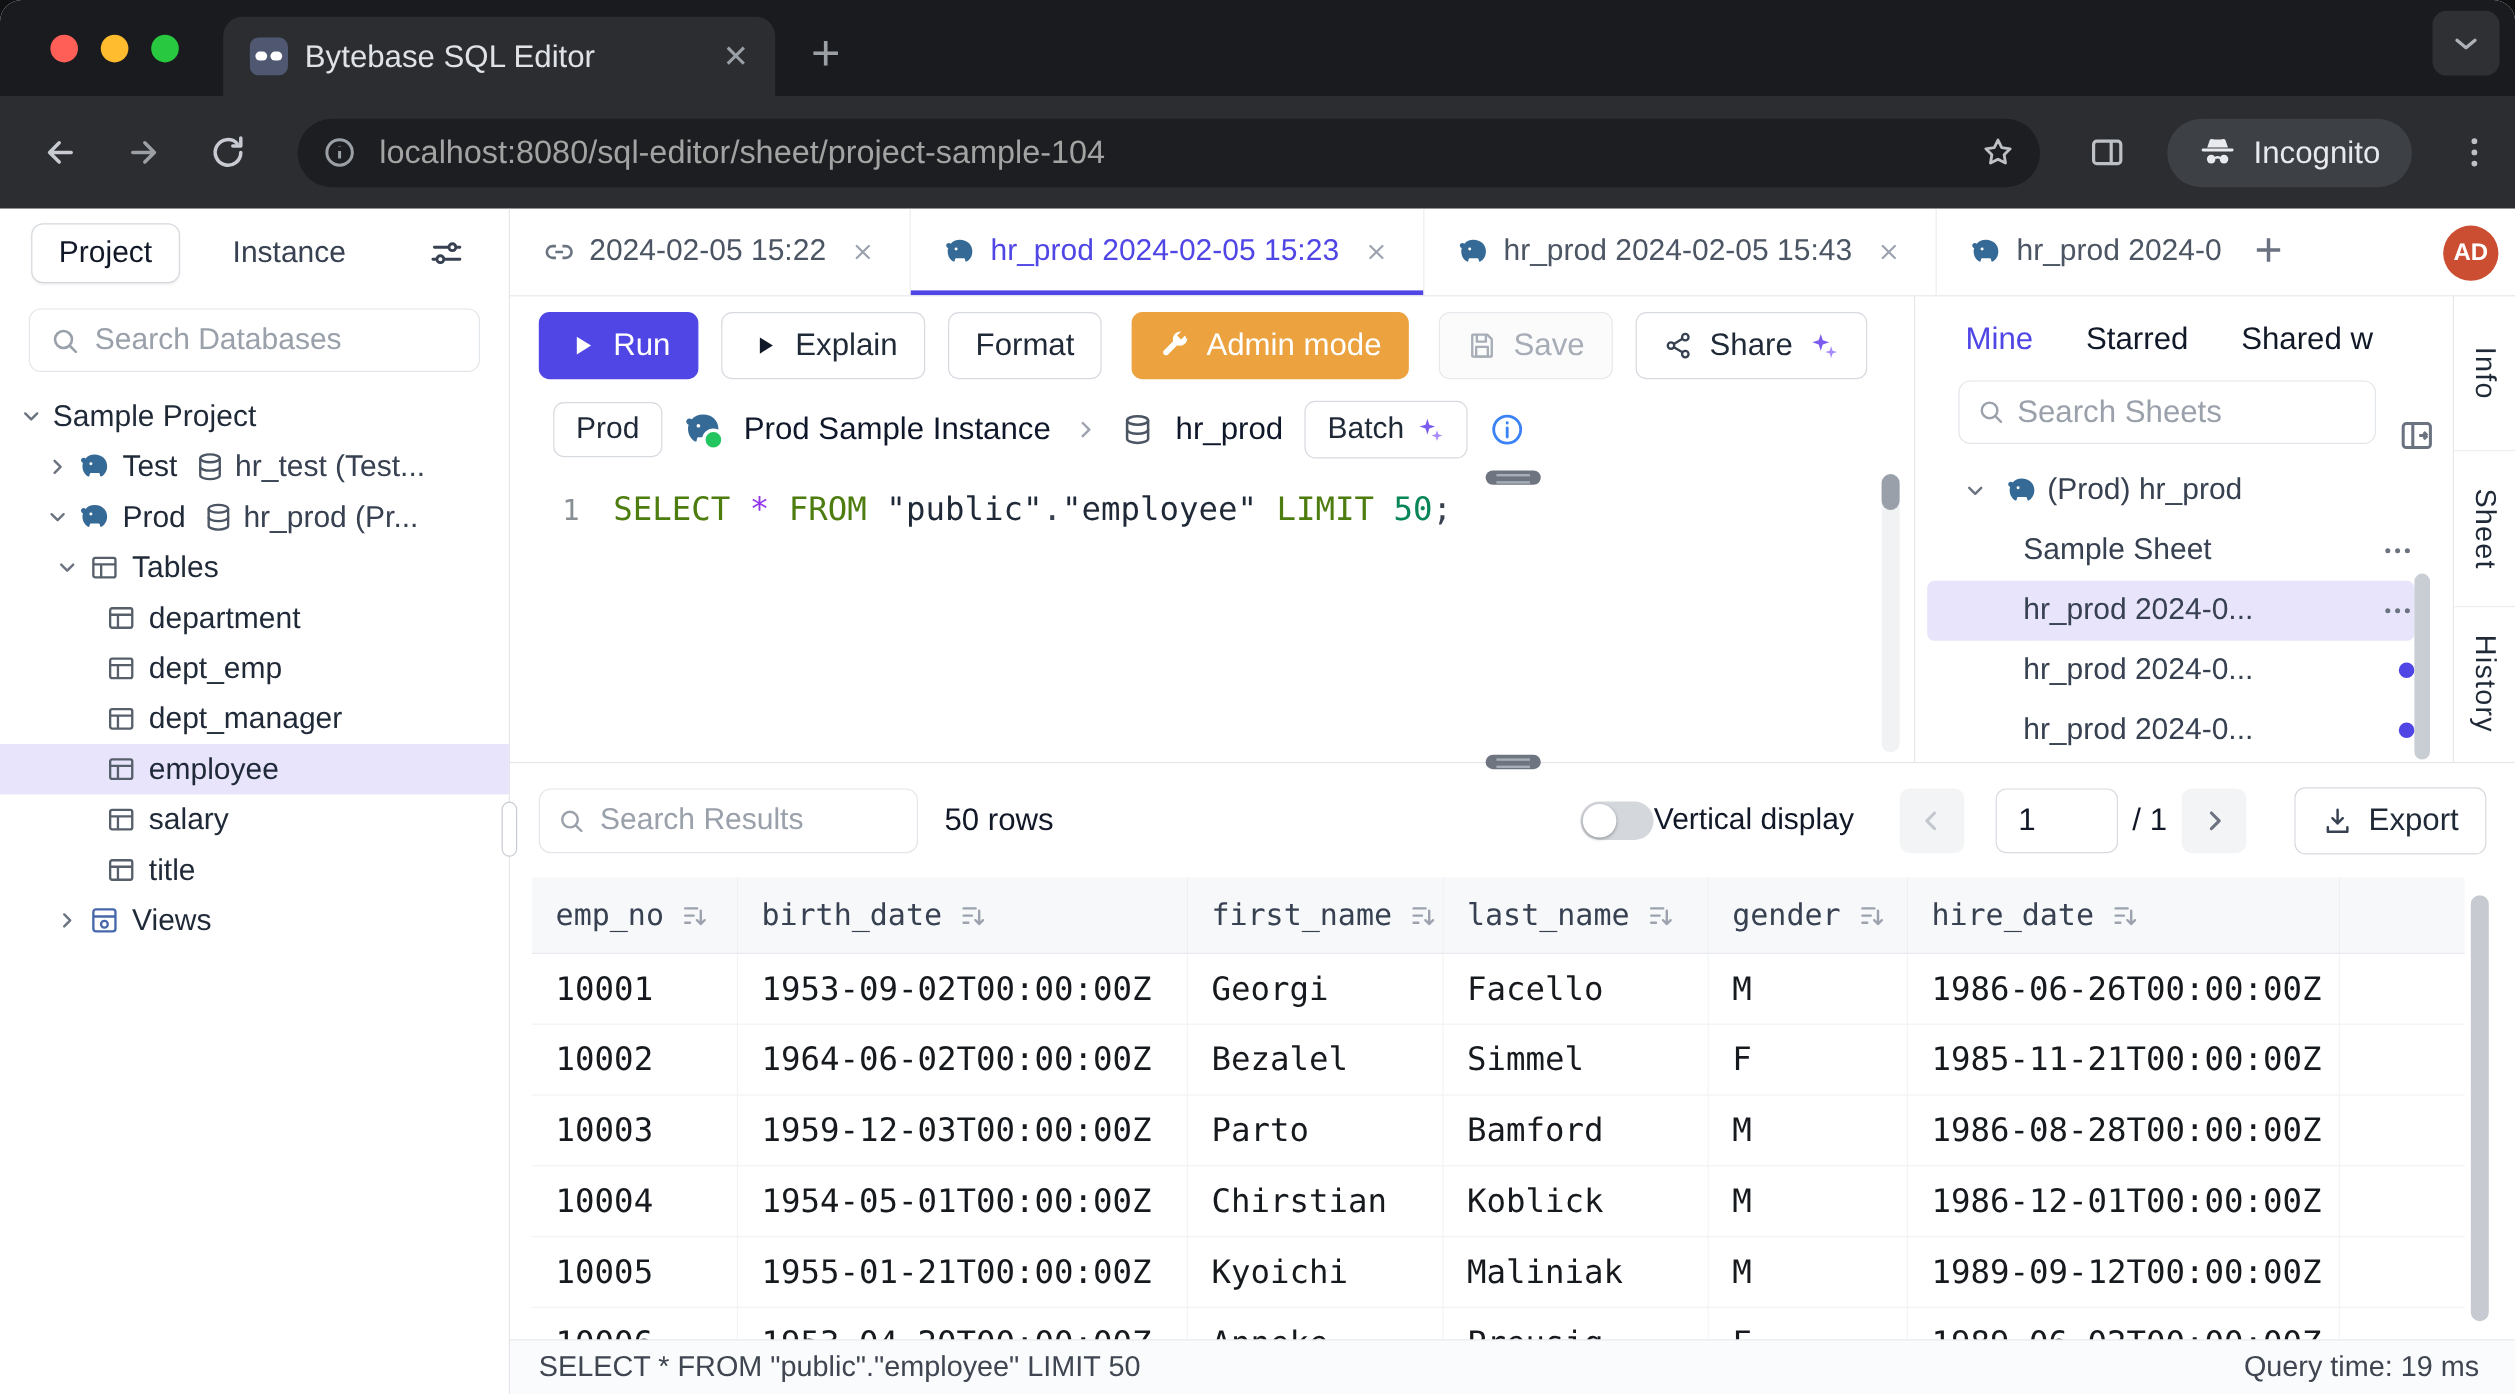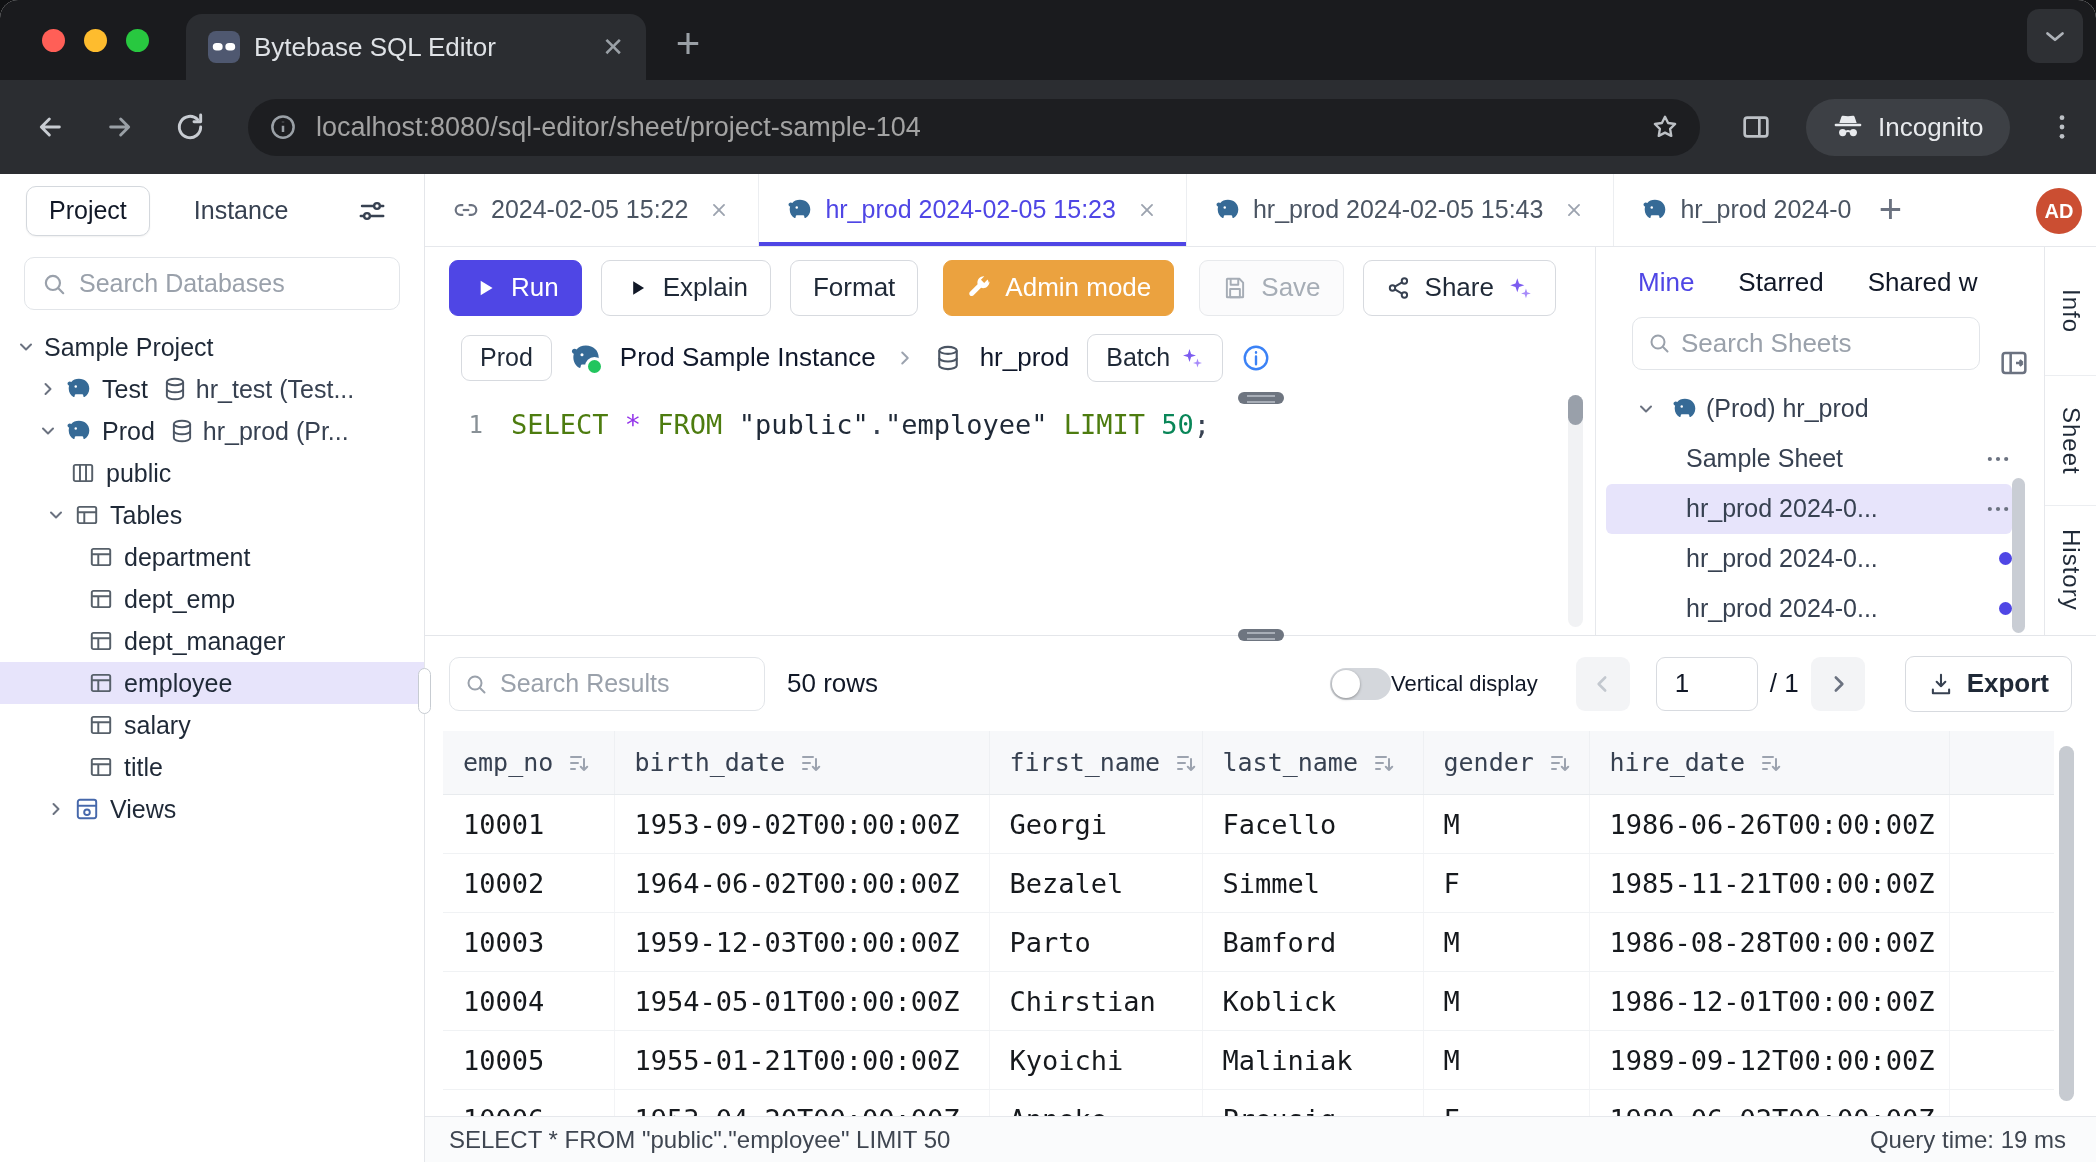--- a/index.html
+++ b/index.html
@@ -159,30 +159,30 @@
   .rtoolbar{display:flex;align-items:center;padding:20px 24px 0 24px;}
   .rsearch{width:316px;height:54px;border:1px solid #e2e5e9;border-radius:10px;display:flex;
     align-items:center;padding:0 14px;gap:12px;}
   .rsearch input{border:0;outline:0;flex:1;font-size:25px;min-width:0;background:transparent;font-family:inherit;}
   .rsearch input::placeholder{color:#9aa1ab;}
   .rows-label{margin-left:22px;font-size:26px;font-weight:500;color:#111827;white-space:nowrap;}
   .rspacer{flex:1;}
   .toggle{width:61px;height:32px;border-radius:16px;background:#d4d7dc;position:relative;flex:none;}
   .toggle-knob{position:absolute;left:2px;top:2px;width:28px;height:28px;border-radius:50%;background:#fff;
     box-shadow:0 1px 3px rgba(0,0,0,.35);}
-  .toggle-label{font-size:22px;color:#111827;white-space:nowrap;}
+  .toggle-label{font-size:25px;color:#111827;white-space:nowrap;}
   .pager-btn{margin-left:38px;width:54px;height:54px;border-radius:9px;background:#f3f4f6;
     display:grid;place-items:center;}
   .pager-btn .icn{width:26px;height:26px;}
   .pager-btn.prev{color:#c3c8cf;}
   .pager-btn.next{margin-left:12px;color:#6b7280;}
   .page-input{margin-left:26px;width:102px;height:54px;border:1px solid #d8dbe0;border-radius:9px;
     font-size:26px;color:#111827;padding-left:18px;outline:0;font-family:inherit;}
   .page-total{margin-left:12px;margin-right:0;font-size:26px;color:#111827;white-space:nowrap;}
-  .btn-export{margin-left:40px;font-weight:bold;}
+  .btn-export{margin-left:40px;}
   .rtable-wrap{position:absolute;left:18px;right:42px;top:95px;bottom:0;overflow:hidden;}
   table.rtable{border-collapse:collapse;width:100%;table-layout:fixed;}
   .rtable th{height:64px;background:#f7f8fa;border-bottom:1px solid #e8ebee;border-right:1px solid #eef0f3;
     font-size:25px;font-weight:500;color:#374151;text-align:left;padding:0 0 0 20px;
     font-family:"DejaVu Sans Mono","Liberation Mono",monospace;white-space:nowrap;}
   .rtable th.filler,.rtable td.filler{border-right:none;}
   .rtable td{height:59px;border-bottom:1px solid #f0f2f4;border-right:1px solid #f3f4f6;
     font-size:27px;color:#16191d;padding:0 0 0 20px;
     font-family:"DejaVu Sans Mono","Liberation Mono",monospace;white-space:nowrap;overflow:hidden;}
   .sort-ic{width:24px;height:24px;margin-left:14px;vertical-align:-4px;display:inline-flex;}
@@ -365,29 +365,20 @@
             </span>
             <span class="tlabel">Prod</span>
             <span class="icn ticon sub">
               <svg viewBox="0 0 24 24" fill="none" stroke="#4b5563" stroke-width="1.8">
                 <ellipse cx="12" cy="5.5" rx="7.5" ry="3"></ellipse>
                 <path d="M4.5 5.5v13c0 1.7 3.4 3 7.5 3s7.5-1.3 7.5-3v-13"></path>
                 <path d="M4.5 12c0 1.7 3.4 3 7.5 3s7.5-1.3 7.5-3"></path>
               </svg>
             </span>
             <span class="tsub">hr_prod (Pr...</span>
-          </div>
-          <div class="trow lvl2">
-            <span class="icn ticon">
-              <svg viewBox="0 0 24 24" fill="none" stroke="#57606a" stroke-width="1.8">
-                <rect x="3.5" y="4.5" width="17" height="15" rx="1.5"></rect>
-                <path d="M9.2 4.5v15M14.8 4.5v15"></path>
-              </svg>
-            </span>
-            <span class="tlabel">public</span>
           </div>
           <div class="trow lvl3">
             <span class="icn tchev">
               <svg viewBox="0 0 24 24" fill="none" stroke="#6b7280" stroke-width="2.4" stroke-linecap="round" stroke-linejoin="round">
                 <path d="M6 9l6 6 6-6"></path>
               </svg>
             </span>
             <span class="icn ticon">
               <svg viewBox="0 0 24 24" fill="none" stroke="#57606a" stroke-width="1.8">
                 <rect x="3.5" y="4.5" width="17" height="15" rx="1.5"></rect>

